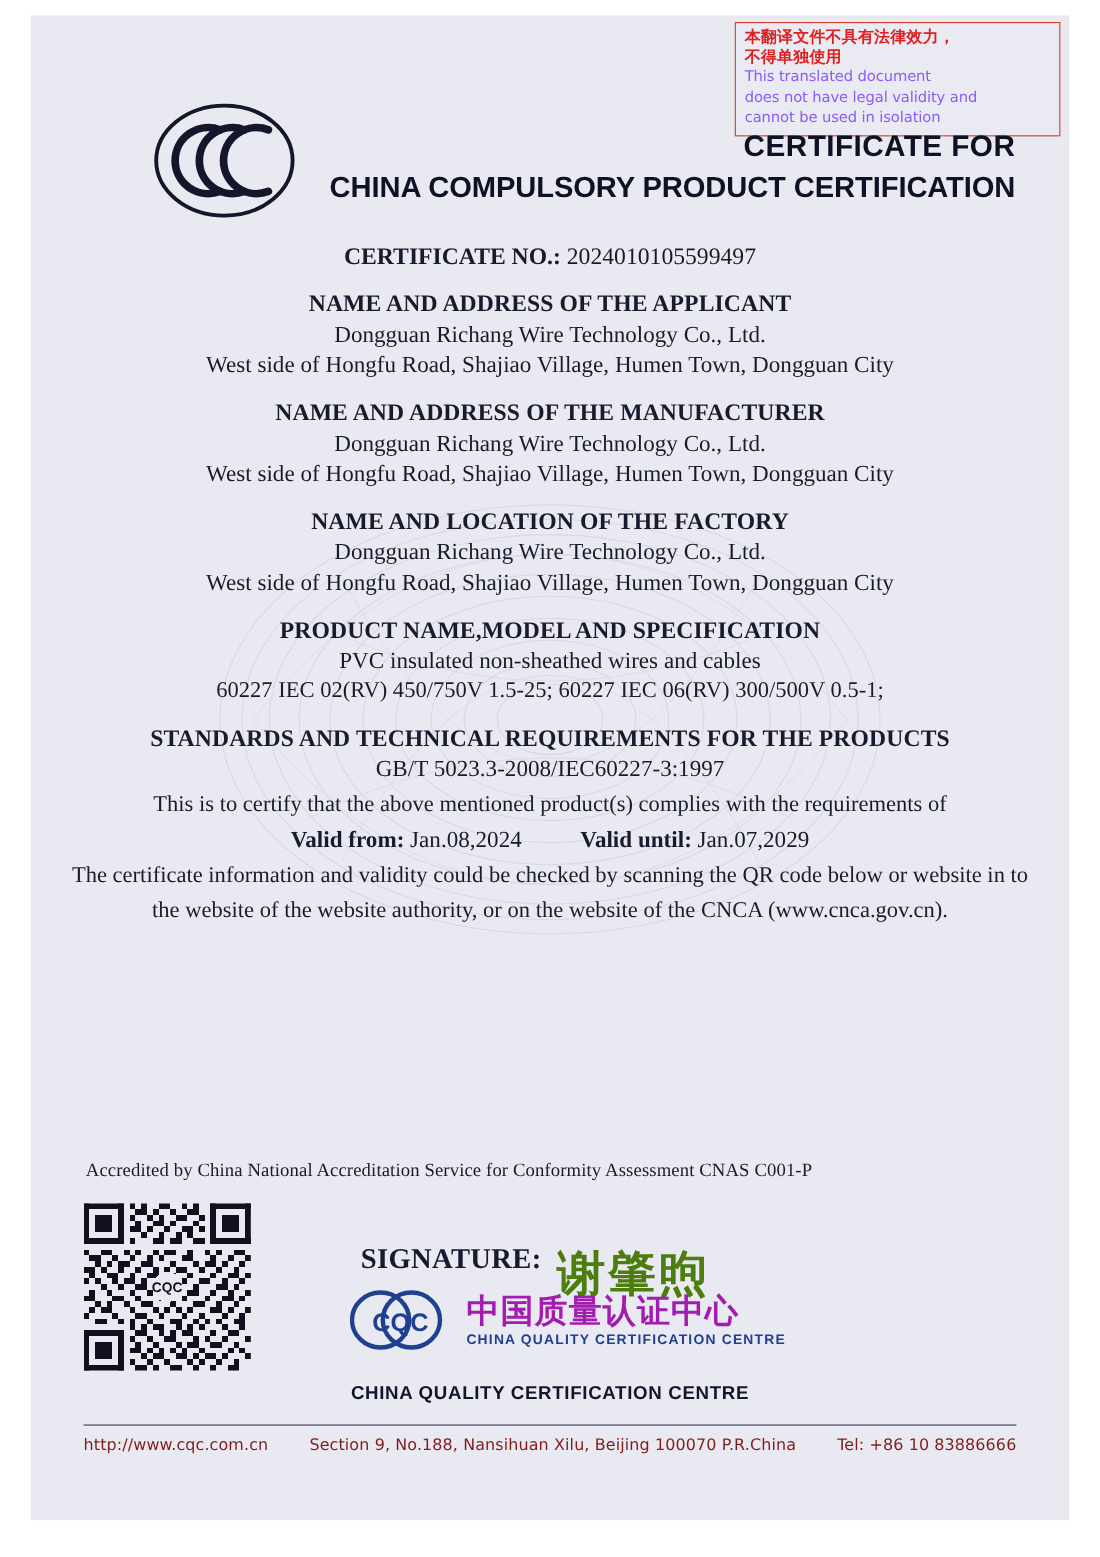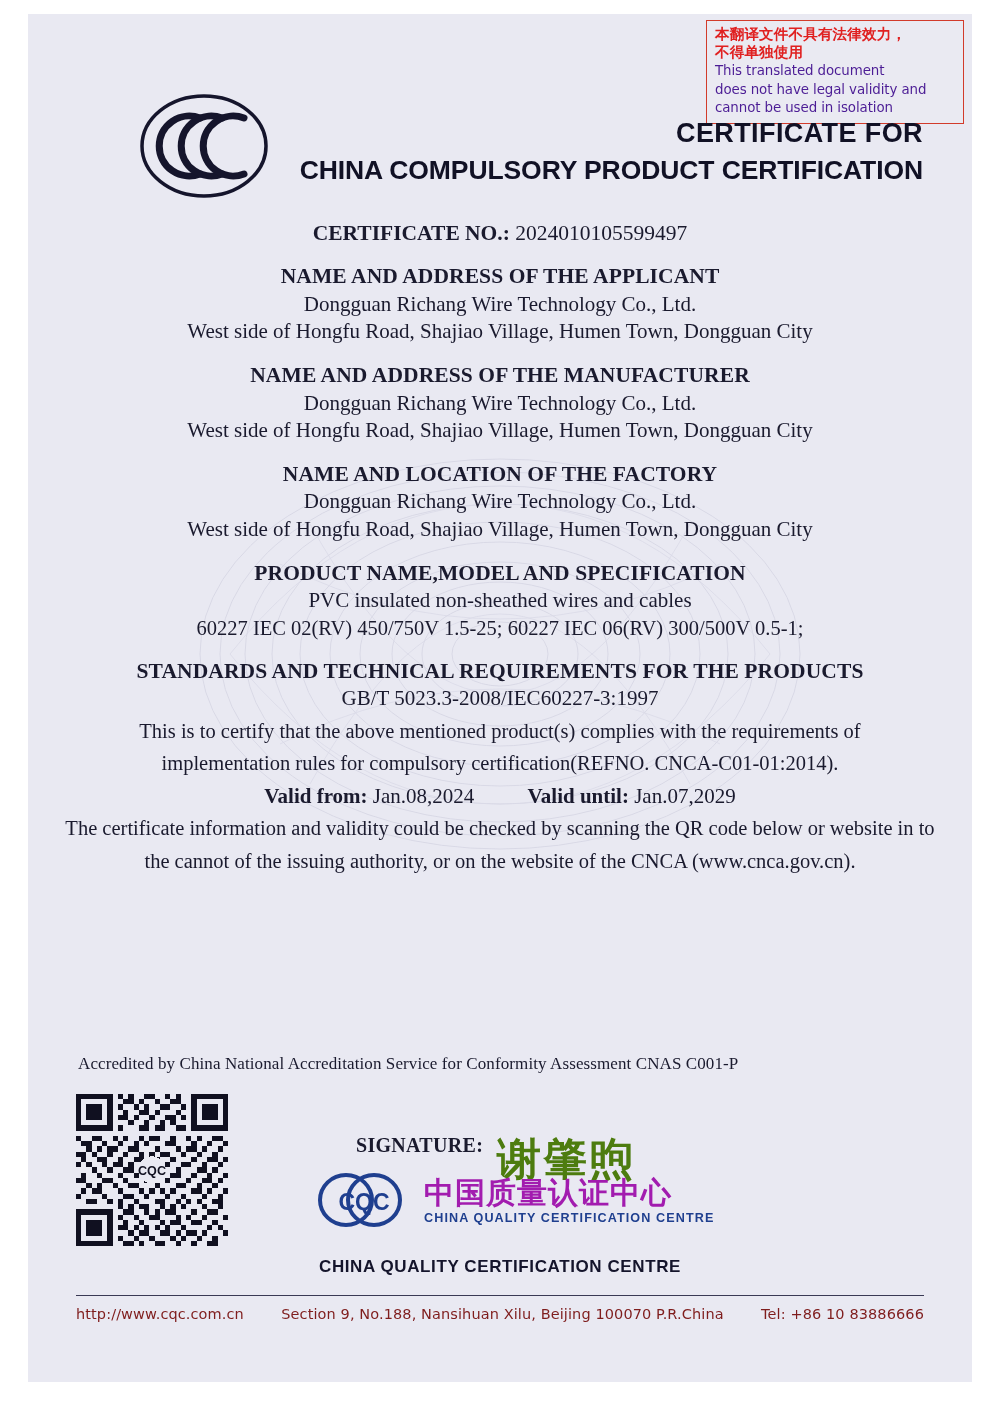--- a/index.html
+++ b/index.html
@@ -33,38 +33,38 @@
     transform: translate(-50%, -50%);
     width: 620px;
     height: 420px;
     opacity: 0.5;
     pointer-events: none;
   }
   .translation-note {
     position: absolute;
     right: 8px;
     top: 6px;
-    width: 258px;
+    width: 296px;
     border: 1.5px solid #d23b2b;
     padding: 5px 7px 7px 8px;
     box-sizing: border-box;
     background: rgba(233,233,242,0.75);
     line-height: 1.22;
   }
   .translation-note .cn {
     font-family: "DejaVu Sans", sans-serif;
     font-size: 14.5px;
     font-weight: bold;
     color: #e02020;
     letter-spacing: 0.2px;
   }
   .translation-note .en {
     font-family: "DejaVu Sans", sans-serif;
     font-size: 13.4px;
-    color: #4c1d95;
+    color: #8b5cf6;
     margin-top: 2px;
     letter-spacing: -0.1px;
   }
   .header {
     position: absolute;
     left: 0;
     top: 78px;
     width: 944px;
     height: 110px;
   }
@@ -153,23 +153,22 @@
     position: absolute;
     left: 300px;
     top: 1095px;
     width: 420px;
     display: flex;
     align-items: center;
   }
   .signature-label {
     font-family: "Liberation Serif", serif;
     font-weight: bold;
-    font-size: 20px;
+    font-size: 26px;
     letter-spacing: 0.3px;
-    margin-left: 28px;
   }
   .signature-name {
     font-family: "DejaVu Sans", sans-serif;
     font-size: 44px;
     font-weight: bold;
     margin-left: 14px;
     color: #4d7c0f;
     line-height: 1;
     letter-spacing: 2px;
     margin-top: 28px;
@@ -308,35 +307,34 @@
     <div class="row addr">West side of Hongfu Road, Shajiao Village, Humen Town, Dongguan City</div>
 
     <div class="row sect-head">PRODUCT NAME,MODEL AND SPECIFICATION</div>
     <div class="row addr">PVC insulated non-sheathed wires and cables</div>
     <div class="row spec-line">60227 IEC 02(RV) 450/750V 1.5-25;    60227 IEC 06(RV) 300/500V 0.5-1;</div>
 
     <div class="row sect-head">STANDARDS AND TECHNICAL REQUIREMENTS FOR THE PRODUCTS</div>
     <div class="row addr">GB/T 5023.3-2008/IEC60227-3:1997</div>
 
     <div class="row statement">This is to certify that the above mentioned product(s) complies with the requirements of</div>
-    <div class="row statement">implementation rules for compulsory certification(REFNO. CNCA-C01-01:2014).</div>
 
     <div class="row valid-row">
       <span class="v1">
         <span class="bold">Valid from:</span>
         <span>Jan.08,2024</span>
       </span>
       <span>
         <span class="bold">Valid until:</span>
         <span>Jan.07,2029</span>
       </span>
     </div>
 
     <div class="row statement">The certificate information and validity could be checked by scanning the QR code below or website in to</div>
-    <div class="row statement">the cannot of the issuing authority, or on the website of the CNCA (www.cnca.gov.cn).</div>
+    <div class="row statement">the website of the website authority, or on the website of the CNCA (www.cnca.gov.cn).</div>
   </div>
 
   <div class="accred">Accredited by China National Accreditation Service for Conformity Assessment CNAS C001-P</div>
 
   <svg class="qr" viewBox="0 0 29 29" shape-rendering="crispEdges" xmlns="http://www.w3.org/2000/svg">
     <rect width="29" height="29" fill="#e9e9f2"></rect>
     <g fill="#101020">
       <rect x="0" y="0" width="7" height="1"></rect>
         <rect x="0" y="6" width="7" height="1"></rect>
       <rect x="0" y="0" width="1" height="7"></rect>

